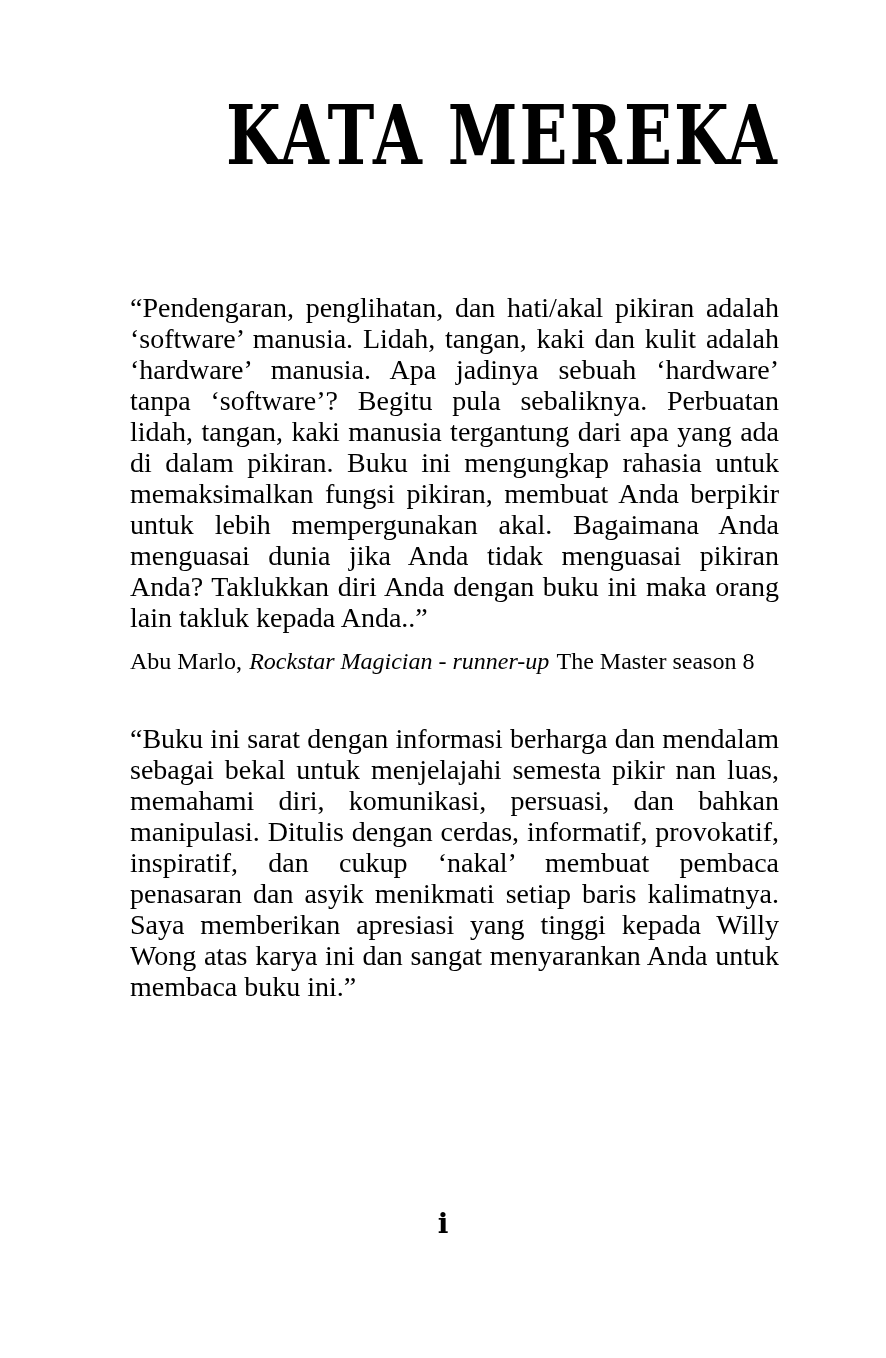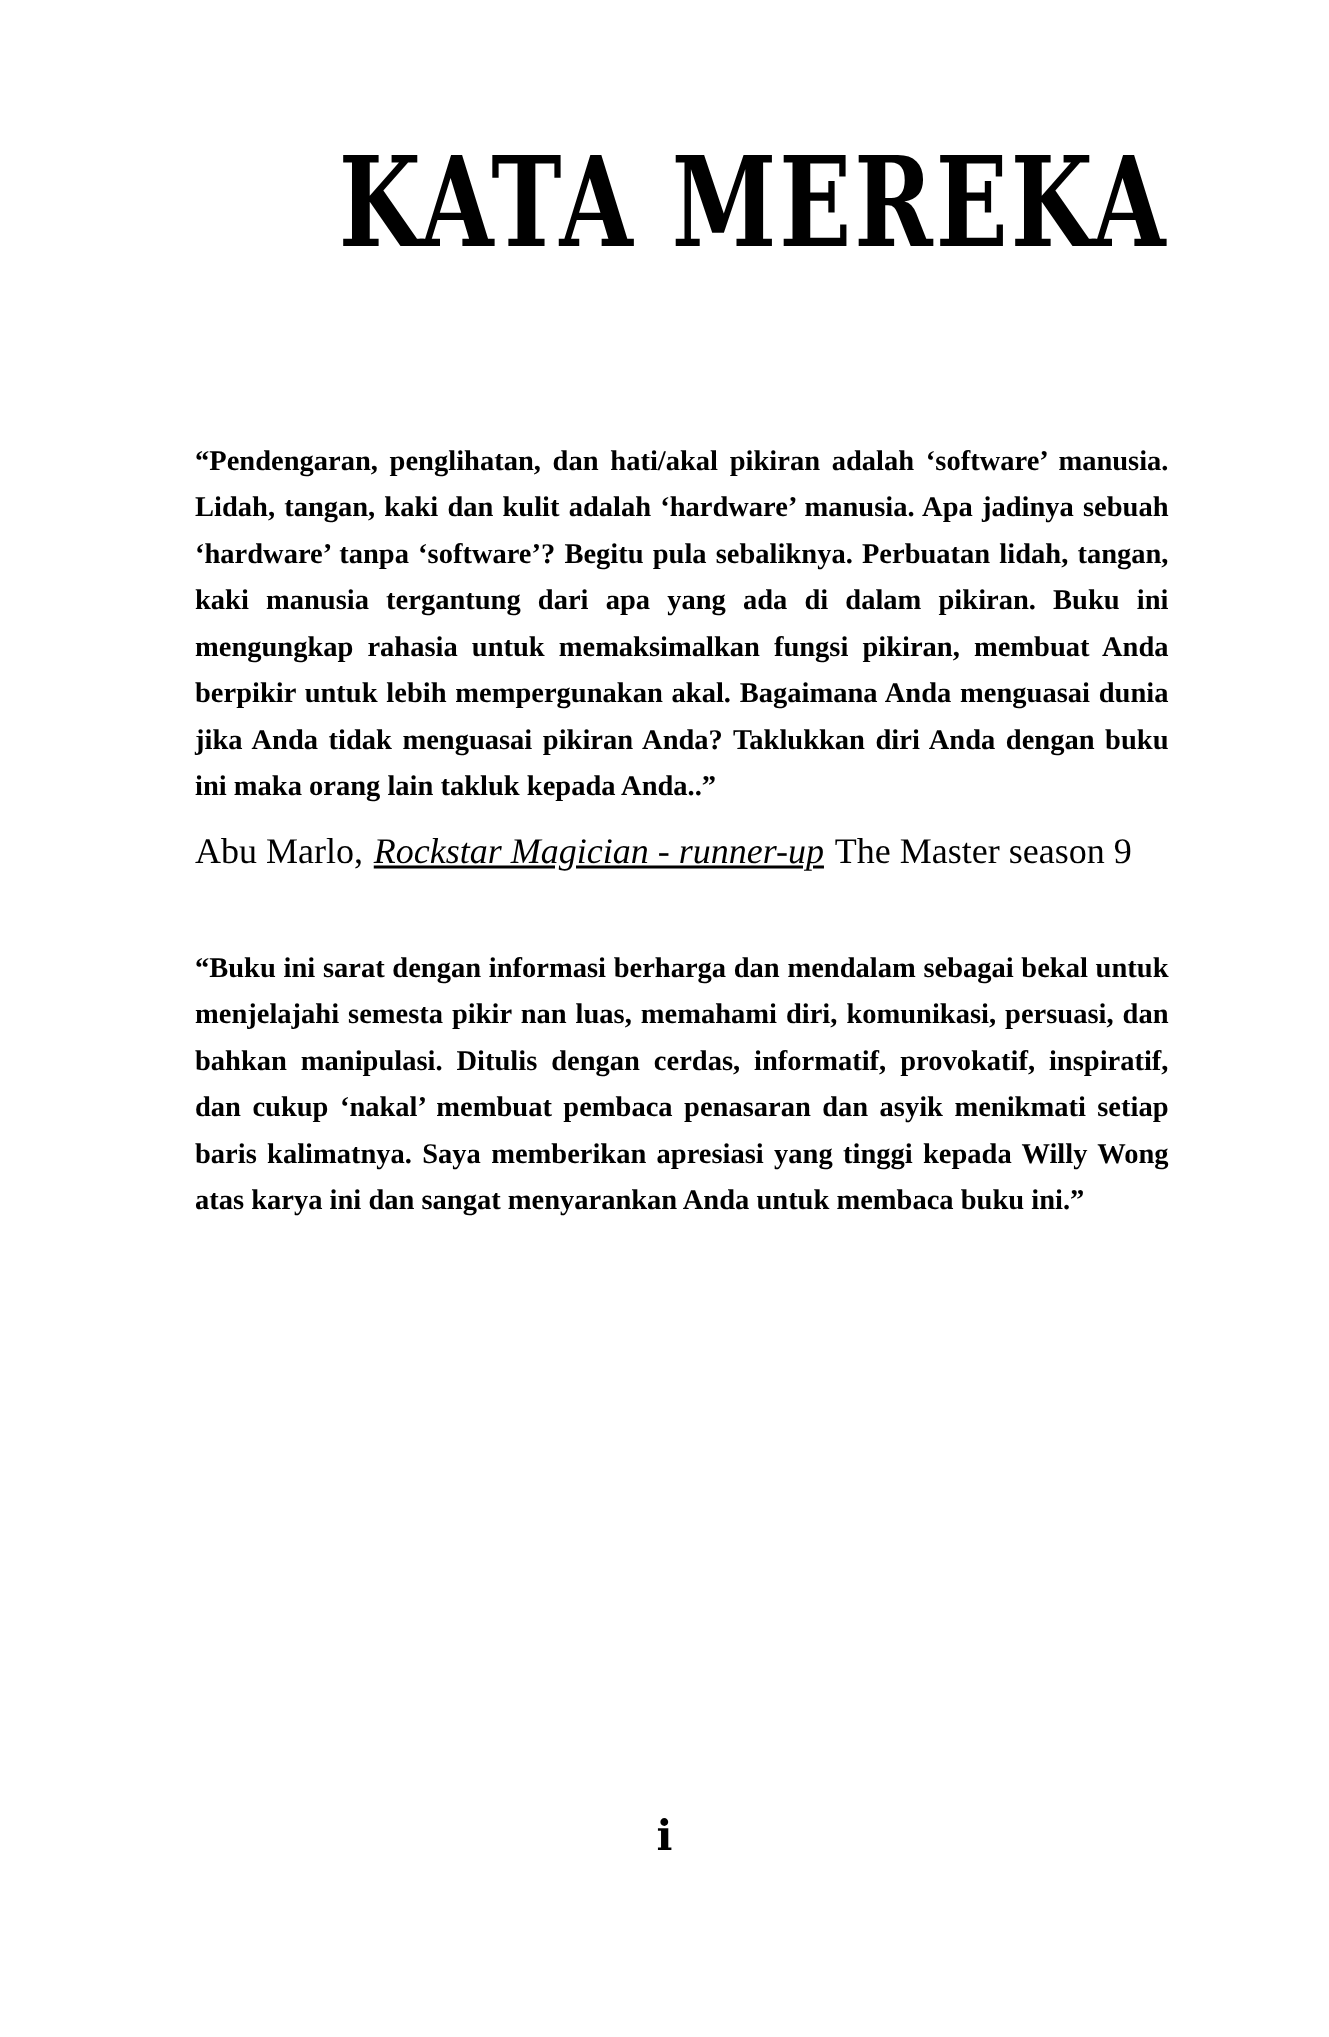--- a/index.html
+++ b/index.html
@@ -24,40 +24,38 @@
     font-weight: bold;
     font-size: 63px;
     letter-spacing: 2px;
     text-align: right;
     white-space: nowrap;
     margin: 0 0 118px 0;
     transform: scaleY(1.32);
     transform-origin: 100% 60%;
   }
   .quote {
-    font-size: 19px;
+    font-size: 28px;
     line-height: 31px;
     text-align: justify;
     margin: 0;
-    font-weight: bold;
   }
   .attribution {
     font-size: 24px;
     line-height: 31px;
     text-align: justify;
     margin: 13px 0 0 0;
   }
   .author-bold {
     font-weight: normal;
     margin-right: 0.30em;
   }
   .author-italic {
     font-style: italic;
     margin-right: 0.30em;
-    text-decoration: underline;
   }
   .website {
     font-size: 24px;
     line-height: 31px;
     font-style: italic;
     margin: 0;
   }
   .testimonial-2 {
     margin-top: 46px;
   }
@@ -75,21 +73,21 @@
 </head>
 <body>
 
 <div class="page">
 
   <h1 class="title">KATA MEREKA</h1>
 
   <section class="testimonial testimonial-1">
     <p class="quote">“Pendengaran, penglihatan, dan hati/akal pikiran adalah ‘software’ manusia. Lidah, tangan, kaki dan kulit adalah ‘hardware’ manusia. Apa jadinya sebuah ‘hardware’ tanpa ‘software’? Begitu pula sebaliknya. Perbuatan lidah, tangan, kaki manusia tergantung dari apa yang ada di dalam pikiran. Buku ini mengungkap rahasia untuk memaksimalkan fungsi pikiran, membuat Anda berpikir untuk lebih mempergunakan akal. Bagaimana Anda menguasai dunia jika Anda tidak menguasai pikiran Anda? Taklukkan diri Anda dengan buku ini maka orang lain takluk kepada Anda..”</p>
     <p class="attribution">
-      <span class="author-bold">Abu Marlo,</span><span class="author-italic">Rockstar Magician - runner-up</span><span>The Master season 9</span>
+      <span class="author-bold">Abu Marlo,</span><span class="author-italic">Rockstar Magician - runner-up</span><span>The Master season 8</span>
     </p>
   </section>
 
   <section class="testimonial testimonial-2">
     <p class="quote">“Buku ini sarat dengan informasi berharga dan mendalam sebagai bekal untuk menjelajahi semesta pikir nan luas, memahami diri, komunikasi, persuasi, dan bahkan manipulasi. Ditulis dengan cerdas, informatif, provokatif, inspiratif, dan cukup ‘nakal’ membuat pembaca penasaran dan asyik menikmati setiap baris kalimatnya. Saya memberikan apresiasi yang tinggi kepada Willy Wong atas karya ini dan sangat menyarankan Anda untuk membaca buku ini.”</p>
   </section>
 
   <div class="page-number">i</div>
 
 </div>

